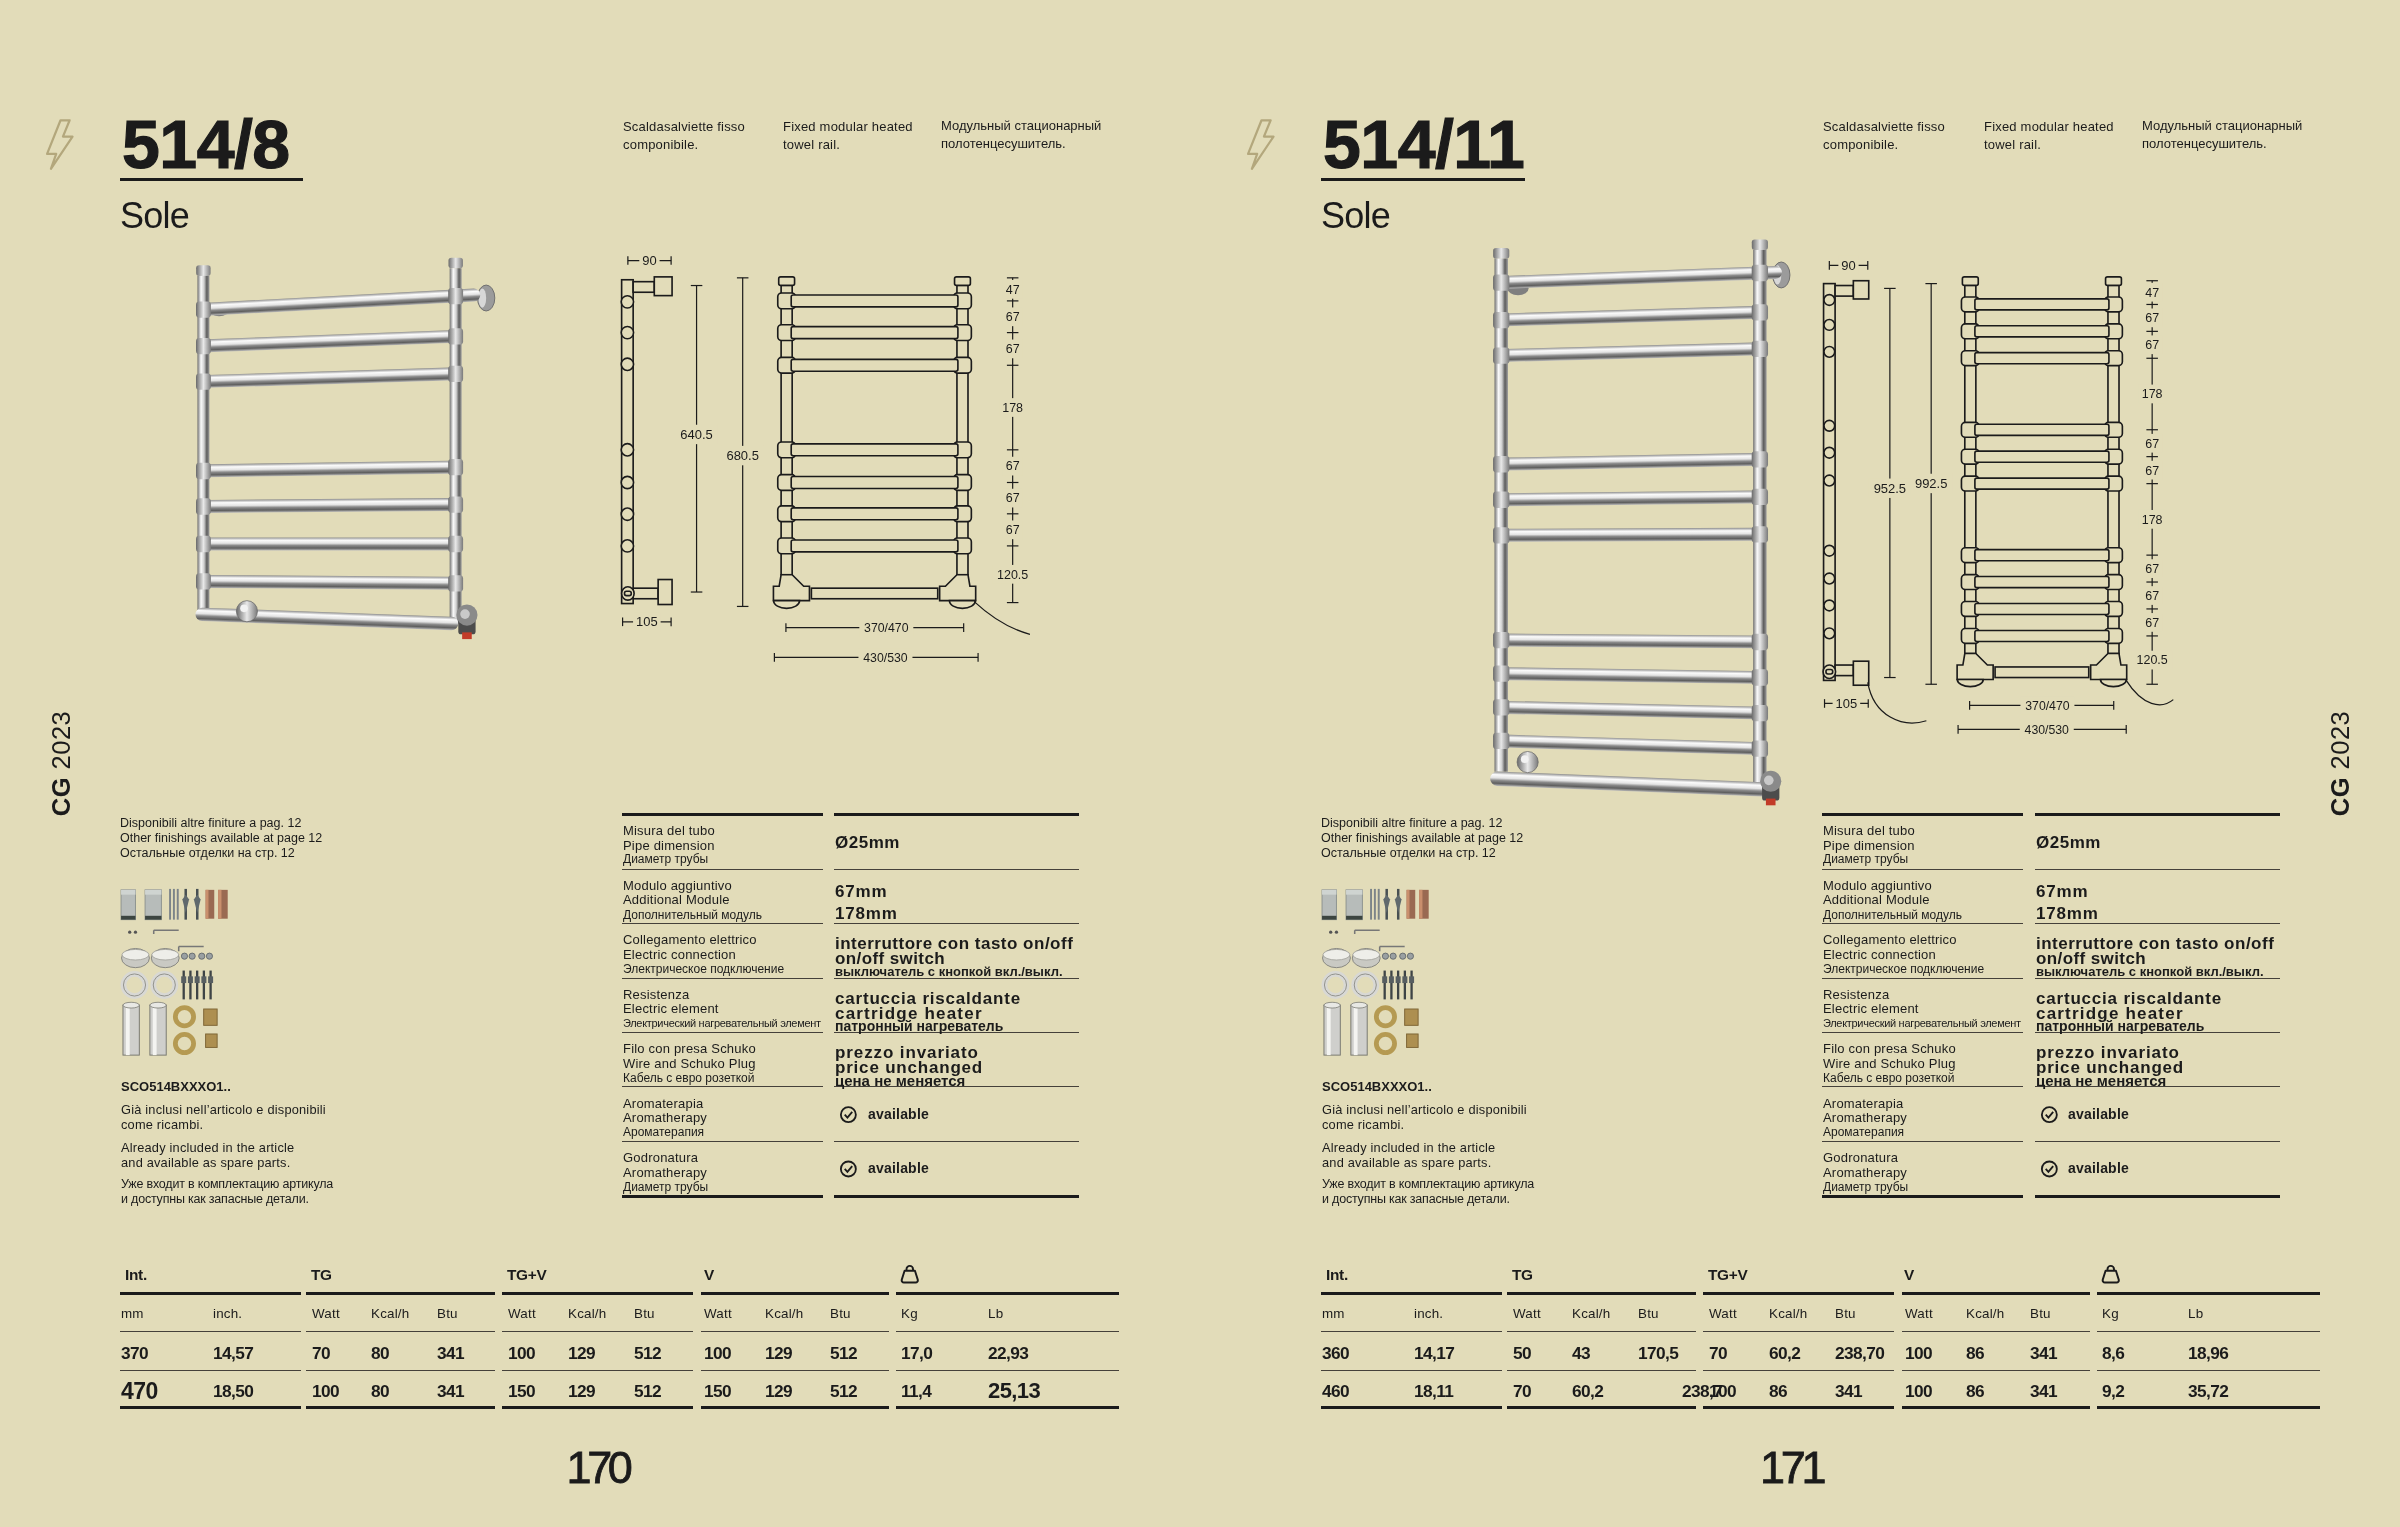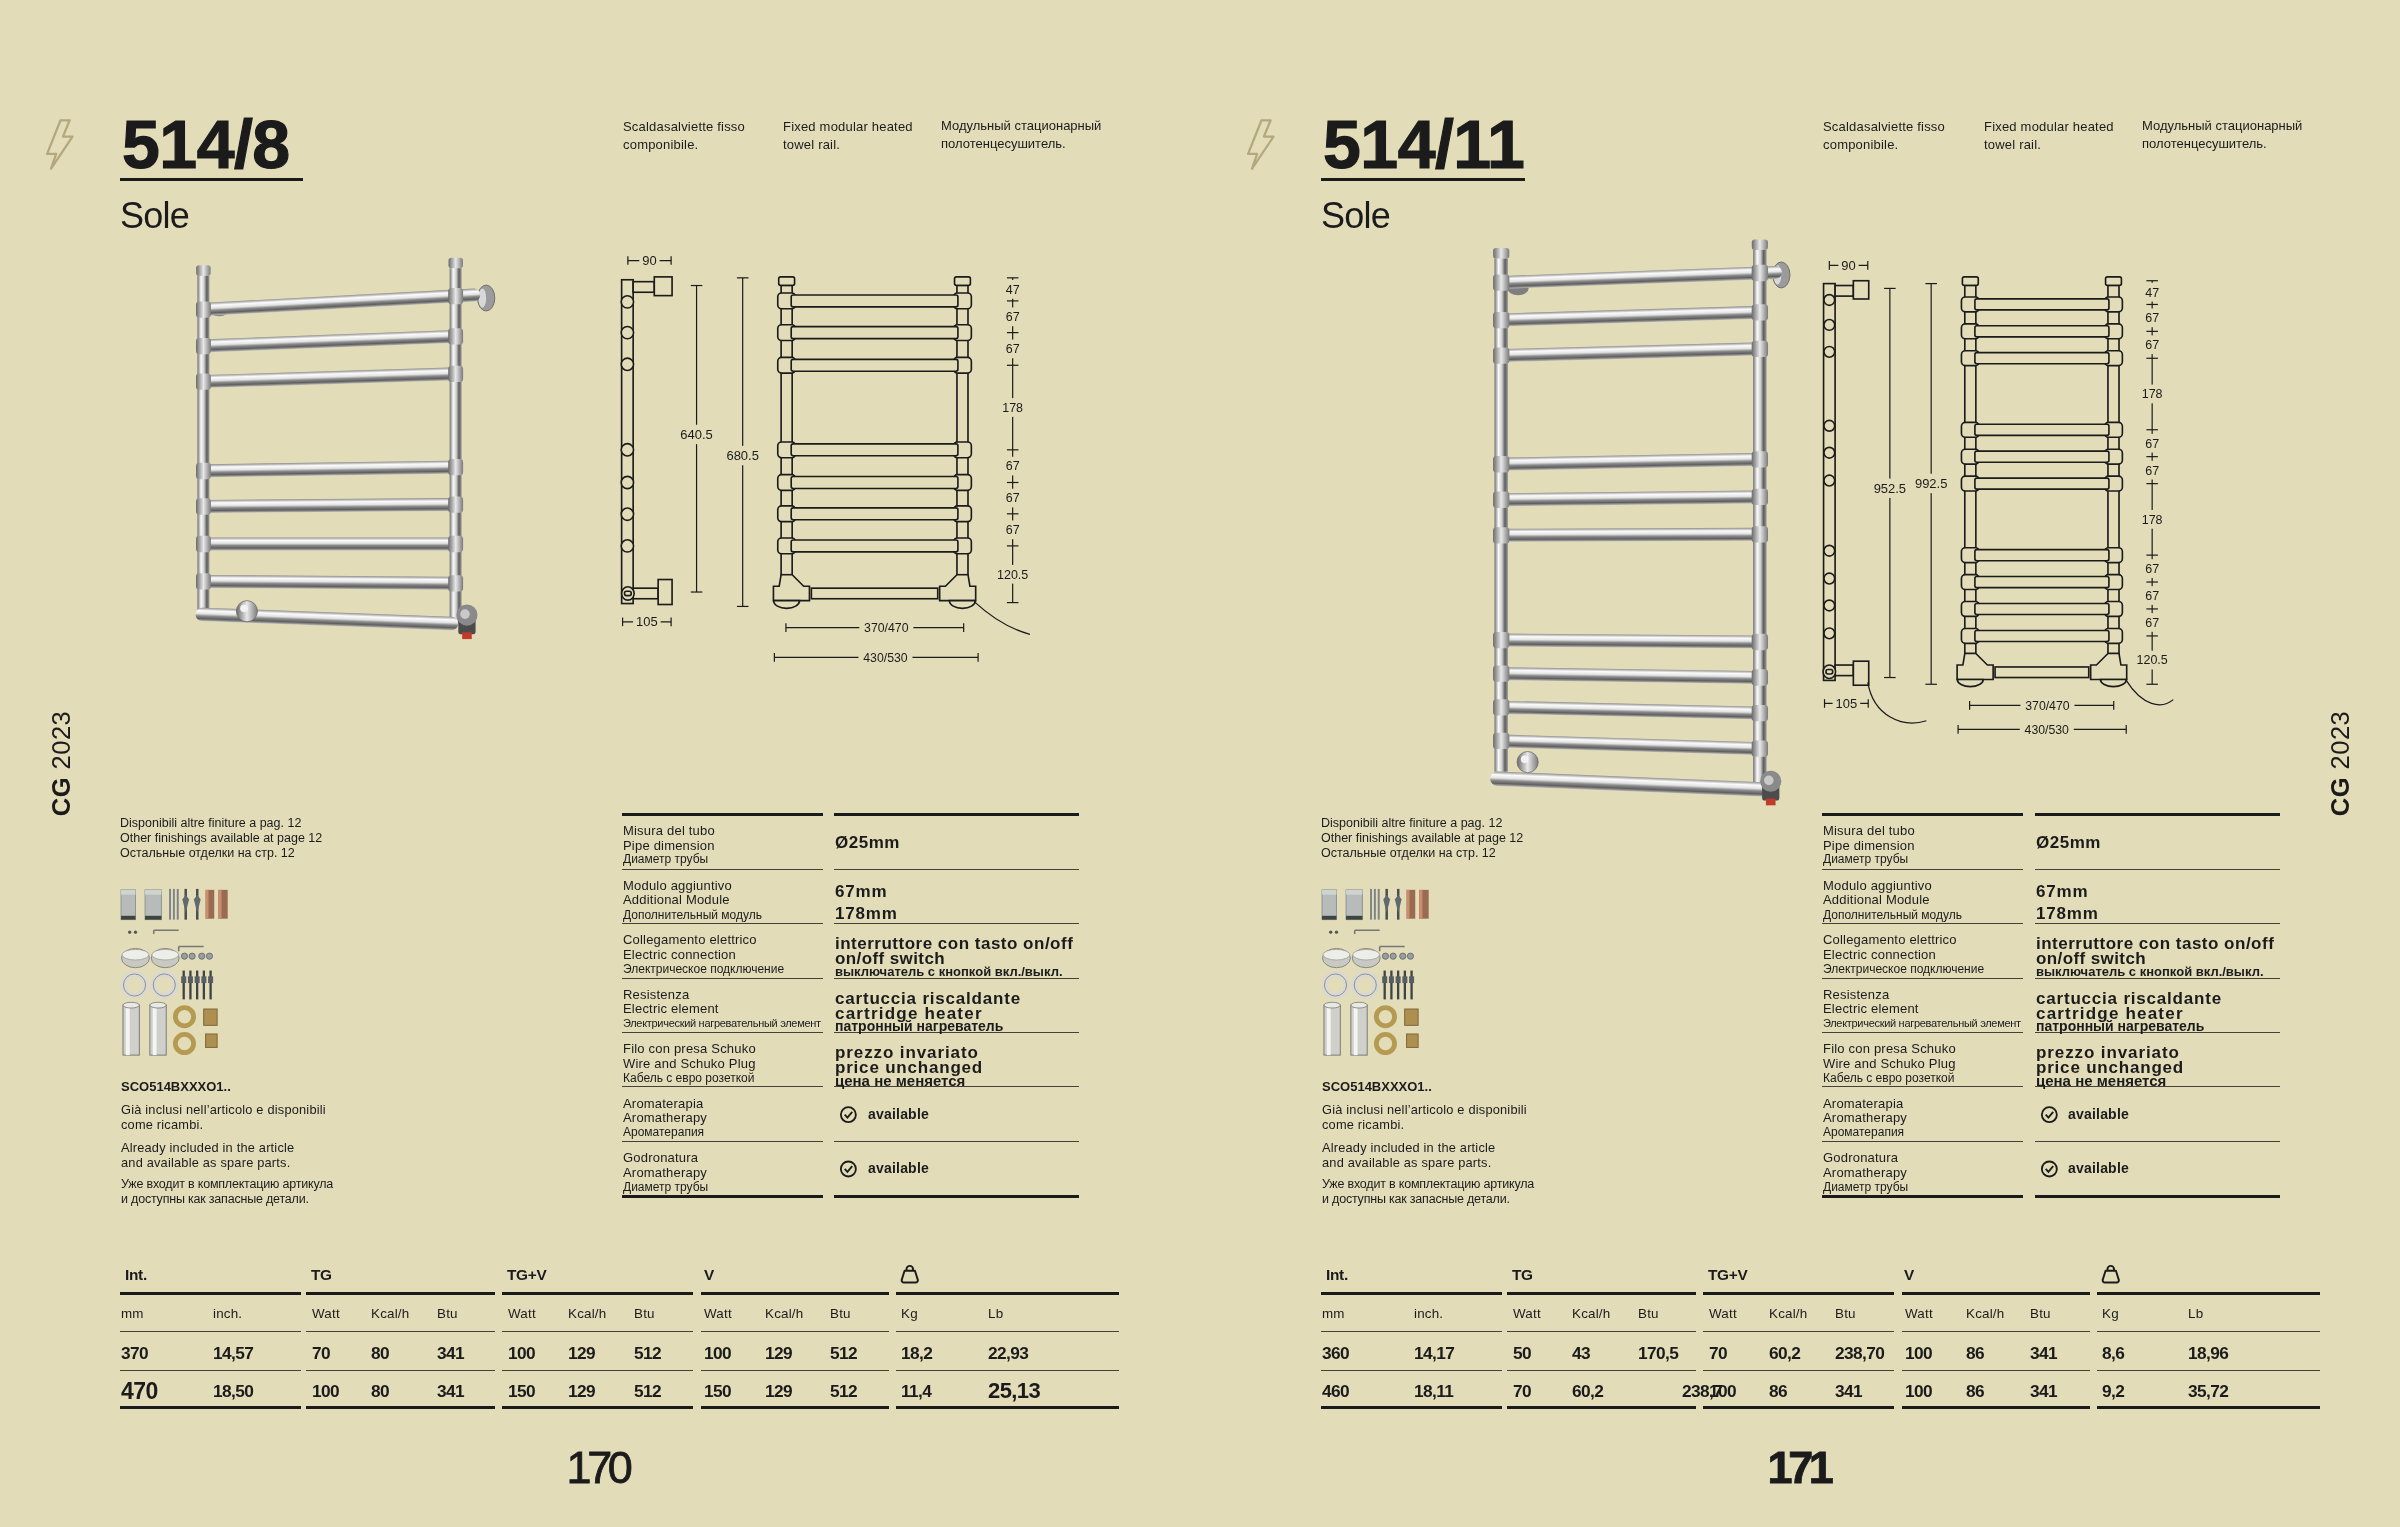--- a/index.html
+++ b/index.html
@@ -767,21 +767,21 @@
 <div class="t" style="left:568px;top:1343px;font-size:17.3px;line-height:20.4px;font-weight:bold;letter-spacing:-0.6px;">129</div>
 
 <div class="t" style="left:634px;top:1343px;font-size:17.3px;line-height:20.4px;font-weight:bold;letter-spacing:-0.6px;">512</div>
 
 <div class="t" style="left:704px;top:1343px;font-size:17.3px;line-height:20.4px;font-weight:bold;letter-spacing:-0.6px;">100</div>
 
 <div class="t" style="left:765px;top:1343px;font-size:17.3px;line-height:20.4px;font-weight:bold;letter-spacing:-0.6px;">129</div>
 
 <div class="t" style="left:830px;top:1343px;font-size:17.3px;line-height:20.4px;font-weight:bold;letter-spacing:-0.6px;">512</div>
 
-<div class="t" style="left:901px;top:1343px;font-size:17.3px;line-height:20.4px;font-weight:bold;letter-spacing:-0.6px;">18,2</div>
+<div class="t" style="left:901px;top:1343px;font-size:17.3px;line-height:20.4px;font-weight:bold;letter-spacing:-0.6px;">17,0</div>
 
 <div class="t" style="left:988px;top:1343px;font-size:17.3px;line-height:20.4px;font-weight:bold;letter-spacing:-0.6px;">22,93</div>
 
 <div class="t" style="left:121px;top:1381px;font-size:23px;line-height:20.4px;font-weight:bold;letter-spacing:-0.6px;">470</div>
 
 <div class="t" style="left:213px;top:1381px;font-size:17.3px;line-height:20.4px;font-weight:bold;letter-spacing:-0.6px;">18,50</div>
 
 <div class="t" style="left:312px;top:1381px;font-size:17.3px;line-height:20.4px;font-weight:bold;letter-spacing:-0.6px;">100</div>
 
 <div class="t" style="left:371px;top:1381px;font-size:17.3px;line-height:20.4px;font-weight:bold;letter-spacing:-0.6px;">80</div>
@@ -1055,15 +1055,15 @@
 <div class="t" style="left:1905px;top:1381px;font-size:17.3px;line-height:20.4px;font-weight:bold;letter-spacing:-0.6px;">100</div>
 
 <div class="t" style="left:1966px;top:1381px;font-size:17.3px;line-height:20.4px;font-weight:bold;letter-spacing:-0.6px;">86</div>
 
 <div class="t" style="left:2030px;top:1381px;font-size:17.3px;line-height:20.4px;font-weight:bold;letter-spacing:-0.6px;">341</div>
 
 <div class="t" style="left:2102px;top:1381px;font-size:17.3px;line-height:20.4px;font-weight:bold;letter-spacing:-0.6px;">9,2</div>
 
 <div class="t" style="left:2188px;top:1381px;font-size:17.3px;line-height:20.4px;font-weight:bold;letter-spacing:-0.6px;">35,72</div>
 
-<div class="t" style="left:1760px;top:1441px;font-size:45px;line-height:53px;-webkit-text-stroke:0.8px currentColor;letter-spacing:-4.3px;width:77px;text-align:center;font-weight:bold;">171</div>
+<div class="t" style="left:1760px;top:1441px;font-size:45px;line-height:53px;-webkit-text-stroke:0.8px currentColor;letter-spacing:-4.3px;width:77px;">171</div>
 
 <div class="t" style="left:2283px;top:749px;width:115px;text-align:center;font-size:25.5px;letter-spacing:0.5px;transform:rotate(-90deg)"><b>CG</b> 2023</div>
 
 </body></html>

